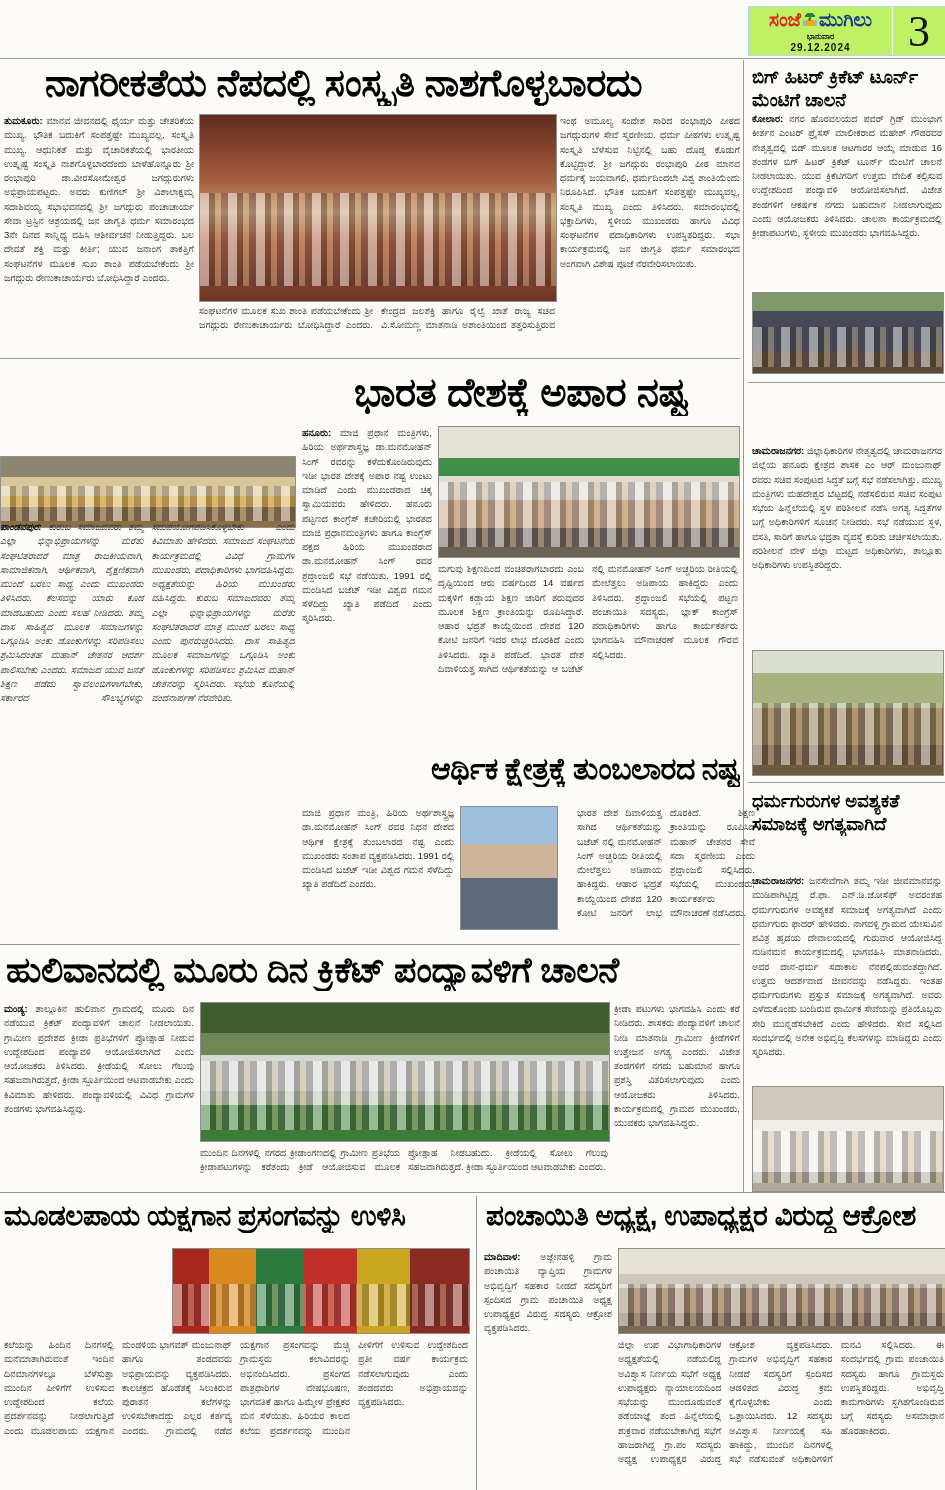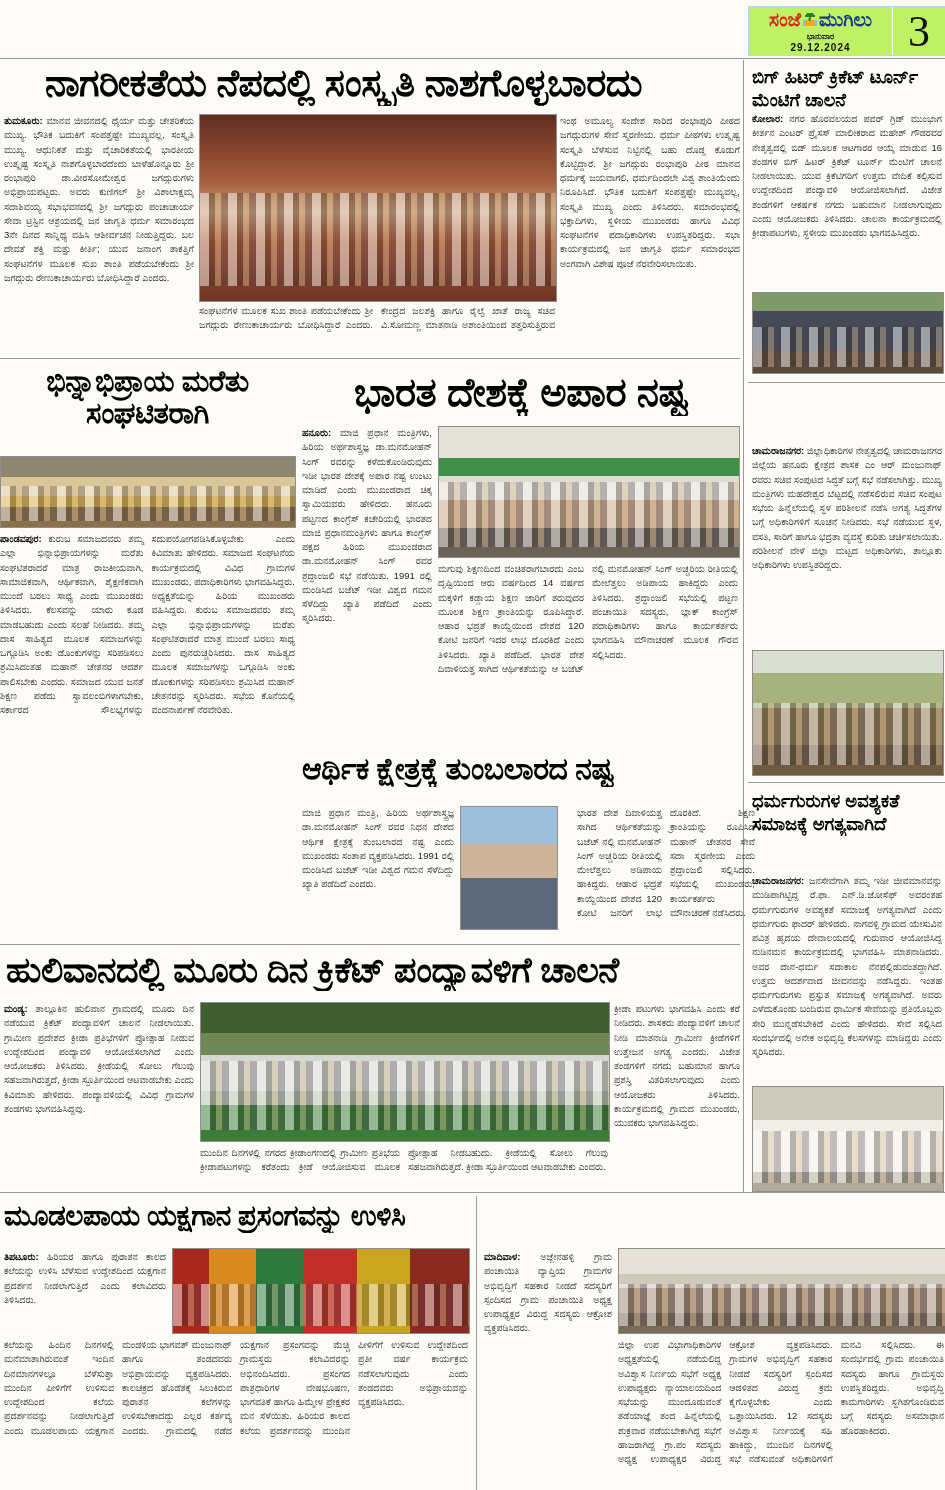--- a/index.html
+++ b/index.html
@@ -25,21 +25,21 @@
   .mast-day{font-size:8px;font-weight:bold;color:#222;margin-top:3px;}
   .mast-date{font-size:10px;font-weight:bold;color:#111;letter-spacing:1px;}
   .pageno{width:52px;display:flex;align-items:center;justify-content:center;
           font-family:"Liberation Serif",serif;font-size:44px;color:#111;}
 
   
   .hl{font-weight:bold;color:#000;letter-spacing:-0.5px;white-space:nowrap;overflow:hidden;}
   .hl-a{font-size:38px;}
   .hl-b{font-size:29px;text-align:center;white-space:normal;line-height:1.1;}
   .hl-c{font-size:40px;text-align:center;}
-  .hl-csub{font-size:30px;text-align:left;}
+  .hl-csub{font-size:30px;text-align:right;font-family:Liberation Serif, serif;}
   .hl-d{font-size:35px;}
   .hl-e{font-size:28px;}
   .hl-r{font-size:18px;white-space:normal;line-height:1.25;letter-spacing:0;}
 
   
   .col{font-size:9.5px;line-height:1.5;text-align:justify;color:#242424;overflow:hidden;}
   .col b{font-weight:bold;color:#000;margin-top:32px;}
   .c2{column-count:2;column-gap:8px;}
   .c3{column-count:3;column-gap:8px;}
   .c4{column-count:4;column-gap:8px;}
@@ -88,23 +88,22 @@
     <span>ಮಾನವ ಜೀವನದಲ್ಲಿ ಧೈರ್ಯ ಮತ್ತು ಚೇತರಿಕೆಯ ಮುಖ್ಯ. ಭೌತಿಕ ಬದುಕಿಗೆ ಸಂಪತ್ತಷ್ಟೇ ಮುಖ್ಯವಲ್ಲ, ಸಂಸ್ಕೃತಿ ಮುಖ್ಯ. ಆಧುನಿಕತೆ ಮತ್ತು ವೈಚಾರಿಕತೆಯಲ್ಲಿ ಭಾರತೀಯ ಉತ್ಕೃಷ್ಟ ಸಂಸ್ಕೃತಿ ನಾಶಗೊಳ್ಳಬಾರದೆಂದು ಬಾಳೆಹೊನ್ನೂರು ಶ್ರೀ ರಂಭಾಪುರಿ ಡಾ.ವೀರಸೋಮೇಶ್ವರ ಜಗದ್ಗುರುಗಳು ಅಭಿಪ್ರಾಯಪಟ್ಟರು. ಅವರು ಕುಣಿಗಲ್ ಶ್ರೀ ವಿಶಾಲಾಕ್ಷಮ್ಮ ಸದಾಶಿವಯ್ಯ ಸಭಾಭವನದಲ್ಲಿ ಶ್ರೀ ಜಗದ್ಗುರು ಪಂಚಾಚಾರ್ಯ ಸೇವಾ ಟ್ರಸ್ಟಿನ ಆಶ್ರಯದಲ್ಲಿ ಜನ ಜಾಗೃತಿ ಧರ್ಮ ಸಮಾರಂಭದ 3ನೇ ದಿನದ ಸಾನ್ನಿಧ್ಯ ವಹಿಸಿ ಆಶೀರ್ವಚನ ನೀಡುತ್ತಿದ್ದರು. ಬಲ ದೇವತೆ ಶಕ್ತಿ ಮತ್ತು ಕೀರ್ತಿ; ಯುವ ಜನಾಂಗ ತಾಕತ್ತಿಗೆ ಸಂಘಟನೆಗಳ ಮೂಲಕ ಸುಖ ಶಾಂತಿ ಪಡೆಯಬೇಕೆಂದು ಶ್ರೀ ಜಗದ್ಗುರು ರೇಣುಕಾಚಾರ್ಯರು ಬೋಧಿಸಿದ್ದಾರೆ ಎಂದರು.</span>
   </div>
 
   <div class="photo ph-stage" style="left:199px;top:114px;width:356px;height:186px;"></div>
   <div class="abs col c2" style="left:199px;top:304px;width:356px;height:42px;">ಸಂಘಟನೆಗಳ ಮೂಲಕ ಸುಖ ಶಾಂತಿ ಪಡೆಯಬೇಕೆಂದು ಶ್ರೀ ಜಗದ್ಗುರು ರೇಣುಕಾಚಾರ್ಯರು ಬೋಧಿಸಿದ್ದಾರೆ ಎಂದರು. ಕೇಂದ್ರದ ಜಲಶಕ್ತಿ ಹಾಗೂ ರೈಲ್ವೆ ಖಾತೆ ರಾಜ್ಯ ಸಚಿವ ವಿ.ಸೋಮಣ್ಣ ಮಾತನಾಡಿ ಅಶಾಂತಿಯಿಂದ ತತ್ತರಿಸುತ್ತಿರುವ ಜಗತ್ತಿಗೆ ಶಾಂತಿಯ ಸಂದೇಶ ಅಗತ್ಯ ಎಂದರು. ಧರ್ಮ ಪೀಠಗಳು ಉತ್ಕೃಷ್ಟ ಸಂಸ್ಕೃತಿ ಬೆಳೆಸುವ ನಿಟ್ಟಿನಲ್ಲಿ ಬಹು ದೊಡ್ಡ ಕೊಡುಗೆ ಕೊಟ್ಟಿದ್ದಾರೆ. ಶ್ರೀ ಜಗದ್ಗುರು ರಂಭಾಪುರಿ ಪೀಠ ಮಾನವ ಧರ್ಮಕ್ಕೆ ಜಯವಾಗಲಿ, ಧರ್ಮದಿಂದಲೇ ವಿಶ್ವ ಶಾಂತಿಯೆಂದು ನಿರೂಪಿಸಿದೆ.</div>
 
   <div class="abs col" style="left:560px;top:114px;width:180px;height:232px;">ಇಂಥ ಅಮೂಲ್ಯ ಸಂದೇಶ ಸಾರಿದ ರಂಭಾಪುರಿ ಪೀಠದ ಜಗದ್ಗುರುಗಳ ಸೇವೆ ಸ್ಮರಣೀಯ. ಧರ್ಮ ಪೀಠಗಳು ಉತ್ಕೃಷ್ಟ ಸಂಸ್ಕೃತಿ ಬೆಳೆಸುವ ನಿಟ್ಟಿನಲ್ಲಿ ಬಹು ದೊಡ್ಡ ಕೊಡುಗೆ ಕೊಟ್ಟಿದ್ದಾರೆ. ಶ್ರೀ ಜಗದ್ಗುರು ರಂಭಾಪುರಿ ಪೀಠ ಮಾನವ ಧರ್ಮಕ್ಕೆ ಜಯವಾಗಲಿ, ಧರ್ಮದಿಂದಲೇ ವಿಶ್ವ ಶಾಂತಿಯೆಂದು ನಿರೂಪಿಸಿದೆ. ಭೌತಿಕ ಬದುಕಿಗೆ ಸಂಪತ್ತಷ್ಟೇ ಮುಖ್ಯವಲ್ಲ, ಸಂಸ್ಕೃತಿ ಮುಖ್ಯ ಎಂದು ತಿಳಿಸಿದರು. ಸಮಾರಂಭದಲ್ಲಿ ಭಕ್ತಾದಿಗಳು, ಸ್ಥಳೀಯ ಮುಖಂಡರು ಹಾಗೂ ವಿವಿಧ ಸಂಘಟನೆಗಳ ಪದಾಧಿಕಾರಿಗಳು ಉಪಸ್ಥಿತರಿದ್ದರು. ಸಭಾ ಕಾರ್ಯಕ್ರಮದಲ್ಲಿ ಜನ ಜಾಗೃತಿ ಧರ್ಮ ಸಮಾರಂಭದ ಅಂಗವಾಗಿ ವಿಶೇಷ ಪೂಜೆ ನೆರವೇರಿಸಲಾಯಿತು.</div>
 
   <div class="rule-h" style="left:0;top:358px;width:740px;"></div>
 
-  <div class="abs hl hl-b" style="left:0;top:366px;width:295px;height:86px;">ಭಿನ್ನಾಭಿಪ್ರಾಯ ಮರೆತು ಸಂಘಟಿತರಾಗಿ</div>
   <div class="photo ph-garland" style="left:0;top:456px;width:294px;height:70px;"></div>
-  <div class="abs col c2" style="left:0;top:532px;width:295px;height:408px;">
+  <div class="abs col c2" style="left:0;top:520px;width:295px;height:408px;font-style:italic;">
     <b>ಪಾಂಡವಪುರ:</b>
     <span>ಕುರುಬ ಸಮಾಜದವರು ತಮ್ಮ ಎಲ್ಲಾ ಭಿನ್ನಾಭಿಪ್ರಾಯಗಳನ್ನು ಮರೆತು ಸಂಘಟಿತರಾದರೆ ಮಾತ್ರ ರಾಜಕೀಯವಾಗಿ, ಸಾಮಾಜಿಕವಾಗಿ, ಆರ್ಥಿಕವಾಗಿ, ಶೈಕ್ಷಣಿಕವಾಗಿ ಮುಂದೆ ಬರಲು ಸಾಧ್ಯ ಎಂದು ಮುಖಂಡರು ತಿಳಿಸಿದರು. ಕೆಲಸವನ್ನು ಯಾರು ಕೂಡ ಮಾಡಬಹುದು ಎಂದು ಸಲಹೆ ನೀಡಿದರು. ತಮ್ಮ ದಾಸ ಸಾಹಿತ್ಯದ ಮೂಲಕ ಸಮಾಜಗಳನ್ನು ಒಗ್ಗೂಡಿಸಿ ಅಂಕು ಡೊಂಕುಗಳನ್ನು ಸರಿಪಡಿಸಲು ಶ್ರಮಿಸಿದಂತಹ ಮಹಾನ್ ಚೇತನರ ಆದರ್ಶ ಪಾಲಿಸಬೇಕು ಎಂದರು. ಸಮಾಜದ ಯುವ ಜನತೆ ಶಿಕ್ಷಣ ಪಡೆದು ಸ್ವಾವಲಂಬಿಗಳಾಗಬೇಕು, ಸರ್ಕಾರದ ಸೌಲಭ್ಯಗಳನ್ನು ಸದುಪಯೋಗಪಡಿಸಿಕೊಳ್ಳಬೇಕು ಎಂದು ಕಿವಿಮಾತು ಹೇಳಿದರು. ಸಮಾಜದ ಸಂಘಟನೆಯ ಕಾರ್ಯಕ್ರಮದಲ್ಲಿ ವಿವಿಧ ಗ್ರಾಮಗಳ ಮುಖಂಡರು, ಪದಾಧಿಕಾರಿಗಳು ಭಾಗವಹಿಸಿದ್ದರು. ಅಧ್ಯಕ್ಷತೆಯನ್ನು ಹಿರಿಯ ಮುಖಂಡರು ವಹಿಸಿದ್ದರು. ಕುರುಬ ಸಮಾಜದವರು ತಮ್ಮ ಎಲ್ಲಾ ಭಿನ್ನಾಭಿಪ್ರಾಯಗಳನ್ನು ಮರೆತು ಸಂಘಟಿತರಾದರೆ ಮಾತ್ರ ಮುಂದೆ ಬರಲು ಸಾಧ್ಯ ಎಂದು ಪುನರುಚ್ಚರಿಸಿದರು. ದಾಸ ಸಾಹಿತ್ಯದ ಮೂಲಕ ಸಮಾಜಗಳನ್ನು ಒಗ್ಗೂಡಿಸಿ ಅಂಕು ಡೊಂಕುಗಳನ್ನು ಸರಿಪಡಿಸಲು ಶ್ರಮಿಸಿದ ಮಹಾನ್ ಚೇತನರನ್ನು ಸ್ಮರಿಸಿದರು. ಸಭೆಯ ಕೊನೆಯಲ್ಲಿ ವಂದನಾರ್ಪಣೆ ನೆರವೇರಿತು.</span>
   </div>
 
   <div class="abs hl hl-c" style="left:302px;top:370px;width:438px;">ಭಾರತ ದೇಶಕ್ಕೆ ಅಪಾರ ನಷ್ಟ</div>
 
   <div class="abs col" style="left:302px;top:426px;width:130px;height:318px;">
     <b>ಹನೂರು:</b>
     <span>ಮಾಜಿ ಪ್ರಧಾನ ಮಂತ್ರಿಗಳು, ಹಿರಿಯ ಅರ್ಥಶಾಸ್ತ್ರಜ್ಞ ಡಾ.ಮನಮೋಹನ್ ಸಿಂಗ್ ರವರನ್ನು ಕಳೆದುಕೊಂಡಿರುವುದು ಇಡೀ ಭಾರತ ದೇಶಕ್ಕೆ ಅಪಾರ ನಷ್ಟ ಉಂಟು ಮಾಡಿದೆ ಎಂದು ಮುಖಂಡರಾದ ಚಿಕ್ಕ ಸ್ವಾಮಿಯವರು ಹೇಳಿದರು. ಹನೂರು ಪಟ್ಟಣದ ಕಾಂಗ್ರೆಸ್ ಕಚೇರಿಯಲ್ಲಿ ಭಾರತದ ಮಾಜಿ ಪ್ರಧಾನಮಂತ್ರಿಗಳು ಹಾಗೂ ಕಾಂಗ್ರೆಸ್ ಪಕ್ಷದ ಹಿರಿಯ ಮುಖಂಡರಾದ ಡಾ.ಮನಮೋಹನ್ ಸಿಂಗ್ ರವರ ಶ್ರದ್ಧಾಂಜಲಿ ಸಭೆ ನಡೆಯಿತು. 1991 ರಲ್ಲಿ ಮಂಡಿಸಿದ ಬಜೆಟ್ ಇಡೀ ವಿಶ್ವದ ಗಮನ ಸೆಳೆದಿದ್ದು ಖ್ಯಾತಿ ಪಡೆದಿದೆ ಎಂದು ಸ್ಮರಿಸಿದರು.</span>
   </div>
@@ -130,27 +129,24 @@
   <div class="photo ph-cricket" style="left:200px;top:1002px;width:408px;height:138px;"></div>
   <div class="abs col c2" style="left:200px;top:1146px;width:408px;height:42px;">ಮುಂದಿನ ದಿನಗಳಲ್ಲಿ ನಗರದ ಕ್ರೀಡಾಂಗಣದಲ್ಲಿ ಗ್ರಾಮೀಣ ಪ್ರತಿಭೆಯ ಕ್ರೀಡಾಪಟುಗಳನ್ನು ಕರೆತಂದು ಕ್ರೀಡೆ ಆಯೋಜಿಸುವ ಮೂಲಕ ಪ್ರೋತ್ಸಾಹ ನೀಡಬಹುದು. ಕ್ರೀಡೆಯಲ್ಲಿ ಸೋಲು ಗೆಲುವು ಸಹಜವಾಗಿರುತ್ತದೆ. ಕ್ರೀಡಾ ಸ್ಫೂರ್ತಿಯಿಂದ ಆಟವಾಡಬೇಕು ಎಂದರು.</div>
 
   <div class="abs col" style="left:614px;top:1002px;width:126px;height:186px;">ಕ್ರೀಡಾ ಪಟುಗಳು ಭಾಗವಹಿಸಿ ಎಂದು ಕರೆ ನೀಡಿದರು. ಶಾಸಕರು ಪಂದ್ಯಾವಳಿಗೆ ಚಾಲನೆ ನೀಡಿ ಮಾತನಾಡಿ ಗ್ರಾಮೀಣ ಕ್ರೀಡೆಗಳಿಗೆ ಉತ್ತೇಜನ ಅಗತ್ಯ ಎಂದರು. ವಿಜೇತ ತಂಡಗಳಿಗೆ ನಗದು ಬಹುಮಾನ ಹಾಗೂ ಪ್ರಶಸ್ತಿ ವಿತರಿಸಲಾಗುವುದು ಎಂದು ಆಯೋಜಕರು ತಿಳಿಸಿದರು. ಕಾರ್ಯಕ್ರಮದಲ್ಲಿ ಗ್ರಾಮದ ಮುಖಂಡರು, ಯುವಕರು ಭಾಗವಹಿಸಿದ್ದರು.</div>
 
   <div class="rule-h" style="left:0;top:1192px;width:945px;"></div>
   <div class="rule-v" style="left:476px;top:1196px;height:294px;"></div>
 
   <div class="abs hl hl-e" style="left:4px;top:1200px;width:466px;">ಮೂಡಲಪಾಯ ಯಕ್ಷಗಾನ ಪ್ರಸಂಗವನ್ನು ಉಳಿಸಿ</div>
 
-  <div class="abs col" style="left:4px;top:1250px;width:162px;height:82px;">
-    <b>ತಿಪಟೂರು:</b>
-    <span>ಹಿರಿಯರ ಹಾಗೂ ಪುರಾತನ ಕಾಲದ ಕಲೆಯನ್ನು ಉಳಿಸಿ ಬೆಳೆಸುವ ಉದ್ದೇಶದಿಂದ ಯಕ್ಷಗಾನ ಪ್ರದರ್ಶನ ನೀಡಲಾಗುತ್ತಿದೆ ಎಂದು ಕಲಾವಿದರು ತಿಳಿಸಿದರು.</span>
-  </div>
   <div class="photo ph-yaksha" style="left:172px;top:1248px;width:296px;height:84px;"></div>
   <div class="abs col c4" style="left:4px;top:1338px;width:464px;height:148px;">ಕಲೆಯನ್ನು ಹಿಂದಿನ ದಿನಗಳಲ್ಲಿ ಮನೆಮಾತಾಗಿರುವಂತೆ ಇಂದಿನ ದಿನಮಾನಗಳಲ್ಲೂ ಬೆಳೆಸುತ್ತಾ ಮುಂದಿನ ಪೀಳಿಗೆಗೆ ಉಳಿಸುವ ಉದ್ದೇಶದಿಂದ ಕಲೆಯ ಪ್ರದರ್ಶನವನ್ನು ನೀಡಲಾಗುತ್ತಿದೆ ಎಂದು ಮೂಡಲಪಾಯ ಯಕ್ಷಗಾನ ಮಂಡಳಿಯ ಭಾಗವತ್ ಮಂಜುನಾಥ್ ಹಾಗೂ ತಂಡದವರು ಅಭಿಪ್ರಾಯವನ್ನು ವ್ಯಕ್ತಪಡಿಸಿದರು. ಕಾಲಚಕ್ರದ ಹೊಡೆತಕ್ಕೆ ಸಿಲುಕಿರುವ ಪುರಾತನ ಕಲೆಗಳನ್ನು ಉಳಿಸಬೇಕಾದದ್ದು ಎಲ್ಲರ ಕರ್ತವ್ಯ ಎಂದರು. ಗ್ರಾಮದಲ್ಲಿ ನಡೆದ ಯಕ್ಷಗಾನ ಪ್ರಸಂಗವನ್ನು ಮೆಚ್ಚಿ ಗ್ರಾಮಸ್ಥರು ಕಲಾವಿದರನ್ನು ಅಭಿನಂದಿಸಿದರು. ಪ್ರಸಂಗದ ಪಾತ್ರಧಾರಿಗಳ ವೇಷಭೂಷಣ, ಭಾಗವತಿಕೆ ಹಾಗೂ ಹಿಮ್ಮೇಳ ಪ್ರೇಕ್ಷಕರ ಮನ ಸೆಳೆಯಿತು. ಹಿರಿಯರ ಕಾಲದ ಕಲೆಯ ಪ್ರದರ್ಶನವನ್ನು ಮುಂದಿನ ಪೀಳಿಗೆಗೆ ಉಳಿಸುವ ಉದ್ದೇಶದಿಂದ ಪ್ರತೀ ವರ್ಷ ಕಾರ್ಯಕ್ರಮ ನಡೆಸಲಾಗುವುದು ಎಂದು ತಂಡದವರು ಅಭಿಪ್ರಾಯವನ್ನು ವ್ಯಕ್ತಪಡಿಸಿದರು.</div>
 
+  <div class="abs hl hl-e" style="left:486px;top:1200px;width:458px;">ಪಂಚಾಯಿತಿ ಅಧ್ಯಕ್ಷ, ಉಪಾಧ್ಯಕ್ಷರ ವಿರುದ್ಧ ಆಕ್ರೋಶ</div>
 
   <div class="abs col" style="left:484px;top:1250px;width:128px;height:236px;">
     <b>ಮಾದಿವಾಳ:</b>
     <span>ಅಜ್ಜೇನಹಳ್ಳಿ ಗ್ರಾಮ ಪಂಚಾಯಿತಿ ವ್ಯಾಪ್ತಿಯ ಗ್ರಾಮಗಳ ಅಭಿವೃದ್ಧಿಗೆ ಸಹಕಾರ ನೀಡದೆ ಸದಸ್ಯರಿಗೆ ಸ್ಪಂದಿಸದ ಗ್ರಾಮ ಪಂಚಾಯಿತಿ ಅಧ್ಯಕ್ಷ ಉಪಾಧ್ಯಕ್ಷರ ವಿರುದ್ಧ ಸದಸ್ಯರು ಆಕ್ರೋಶ ವ್ಯಕ್ತಪಡಿಸಿದರು.</span>
   </div>
   <div class="photo ph-meeting" style="left:618px;top:1248px;width:326px;height:84px;"></div>
   <div class="abs col c3" style="left:618px;top:1338px;width:326px;height:148px;">ಜಿಲ್ಲಾ ಉಪ ವಿಭಾಗಾಧಿಕಾರಿಗಳ ಅಧ್ಯಕ್ಷತೆಯಲ್ಲಿ ನಡೆಯಲಿದ್ದ ಅವಿಶ್ವಾಸ ನಿರ್ಣಯ ಸಭೆಗೆ ಅಧ್ಯಕ್ಷ ಉಪಾಧ್ಯಕ್ಷರು ನ್ಯಾಯಾಲಯದಿಂದ ಸಭೆಯನ್ನು ಮುಂದೂಡುವಂತೆ ತಡೆಯಾಜ್ಞೆ ತಂದ ಹಿನ್ನೆಲೆಯಲ್ಲಿ ಶುಕ್ರವಾರ ನಡೆಯಬೇಕಾಗಿದ್ದ ಸಭೆಗೆ ಹಾಜರಾಗಿದ್ದ ಗ್ರಾ.ಪಂ ಸದಸ್ಯರು ಅಧ್ಯಕ್ಷ ಉಪಾಧ್ಯಕ್ಷರ ವಿರುದ್ಧ ಆಕ್ರೋಶ ವ್ಯಕ್ತಪಡಿಸಿದರು. ಗ್ರಾಮಗಳ ಅಭಿವೃದ್ಧಿಗೆ ಸಹಕಾರ ನೀಡದೆ ಸದಸ್ಯರಿಗೆ ಸ್ಪಂದಿಸದ ಆಡಳಿತದ ವಿರುದ್ಧ ಕ್ರಮ ಕೈಗೊಳ್ಳಬೇಕು ಎಂದು ಒತ್ತಾಯಿಸಿದರು. 12 ಸದಸ್ಯರು ಅವಿಶ್ವಾಸ ನಿರ್ಣಯಕ್ಕೆ ಸಹಿ ಹಾಕಿದ್ದು, ಮುಂದಿನ ದಿನಗಳಲ್ಲಿ ಸಭೆ ನಡೆಸುವಂತೆ ಅಧಿಕಾರಿಗಳಿಗೆ ಮನವಿ ಸಲ್ಲಿಸಿದರು. ಈ ಸಂದರ್ಭದಲ್ಲಿ ಗ್ರಾಮ ಪಂಚಾಯಿತಿ ಸದಸ್ಯರು ಹಾಗೂ ಗ್ರಾಮಸ್ಥರು ಉಪಸ್ಥಿತರಿದ್ದರು. ಅಭಿವೃದ್ಧಿ ಕಾಮಗಾರಿಗಳು ಸ್ಥಗಿತಗೊಂಡಿರುವ ಬಗ್ಗೆ ಸದಸ್ಯರು ಅಸಮಾಧಾನ ಹೊರಹಾಕಿದರು.</div>
 
   <div class="abs hl hl-r" style="left:752px;top:66px;width:188px;height:44px;">ಬಿಗ್ ಹಿಟರ್ ಕ್ರಿಕೆಟ್ ಟೂರ್ನ್ ಮೆಂಟಿಗೆ ಚಾಲನೆ</div>
   <div class="abs col" style="left:752px;top:112px;width:190px;height:176px;">

